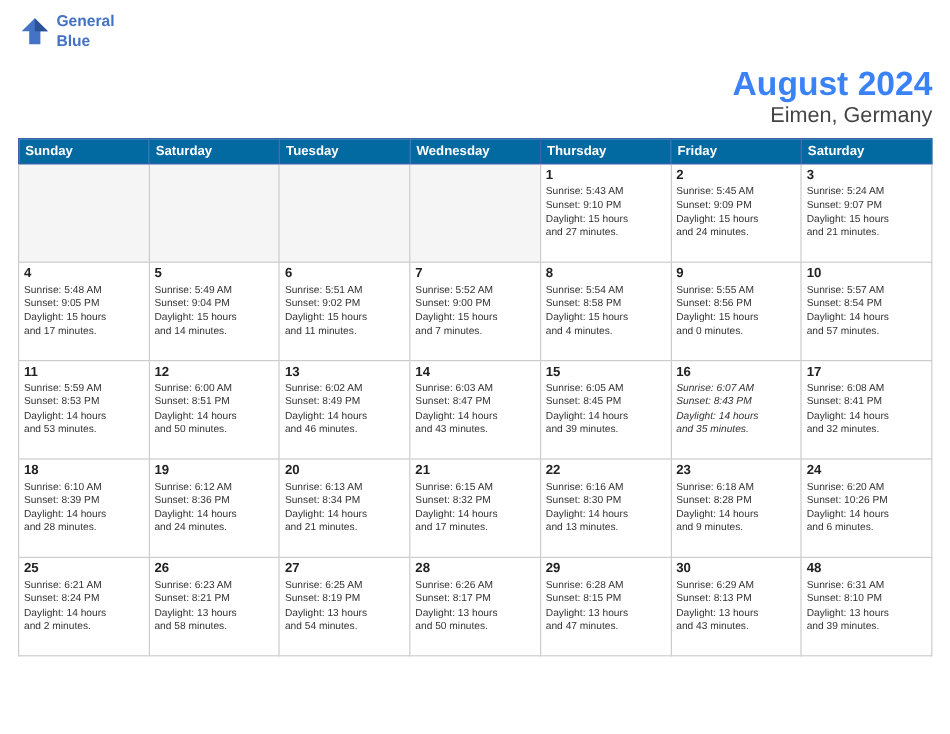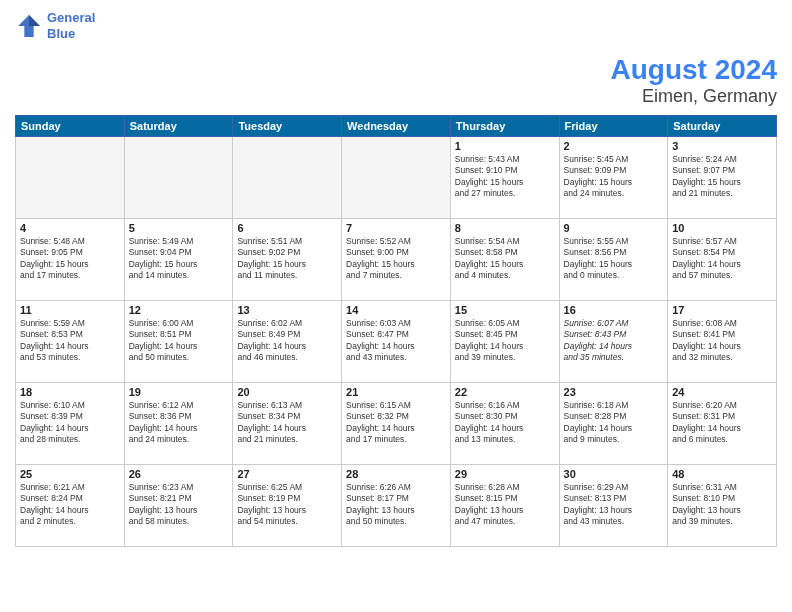--- a/index.html
+++ b/index.html
@@ -306,21 +306,21 @@
           <td>
             <span class="day-num">23</span>
             <div class="day-info" style="white-space: pre-line;">Sunrise: 6:18 AM
 Sunset: 8:28 PM
 Daylight: 14 hours
 and 9 minutes.</div>
           </td>
           <td>
             <span class="day-num">24</span>
             <div class="day-info" style="white-space: pre-line;">Sunrise: 6:20 AM
-Sunset: 8:31 PM
+Sunset: 10:26 PM
 Daylight: 14 hours
 and 6 minutes.</div>
           </td>
         </tr>
         <tr>
           <td>
             <span class="day-num">25</span>
             <div class="day-info" style="white-space: pre-line;">Sunrise: 6:21 AM
 Sunset: 8:24 PM
 Daylight: 14 hours

